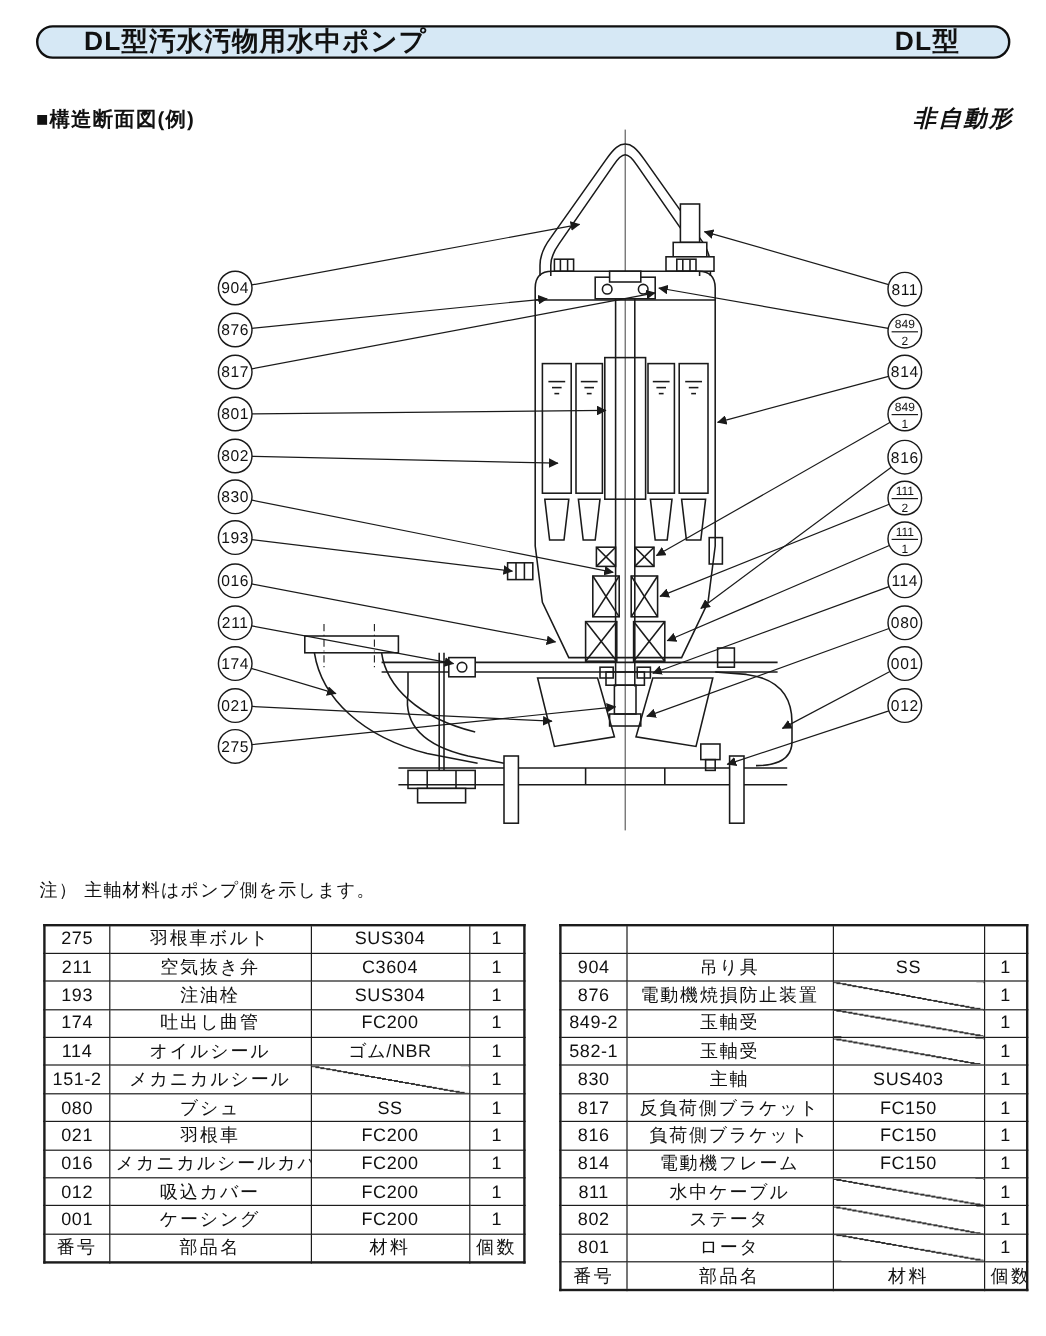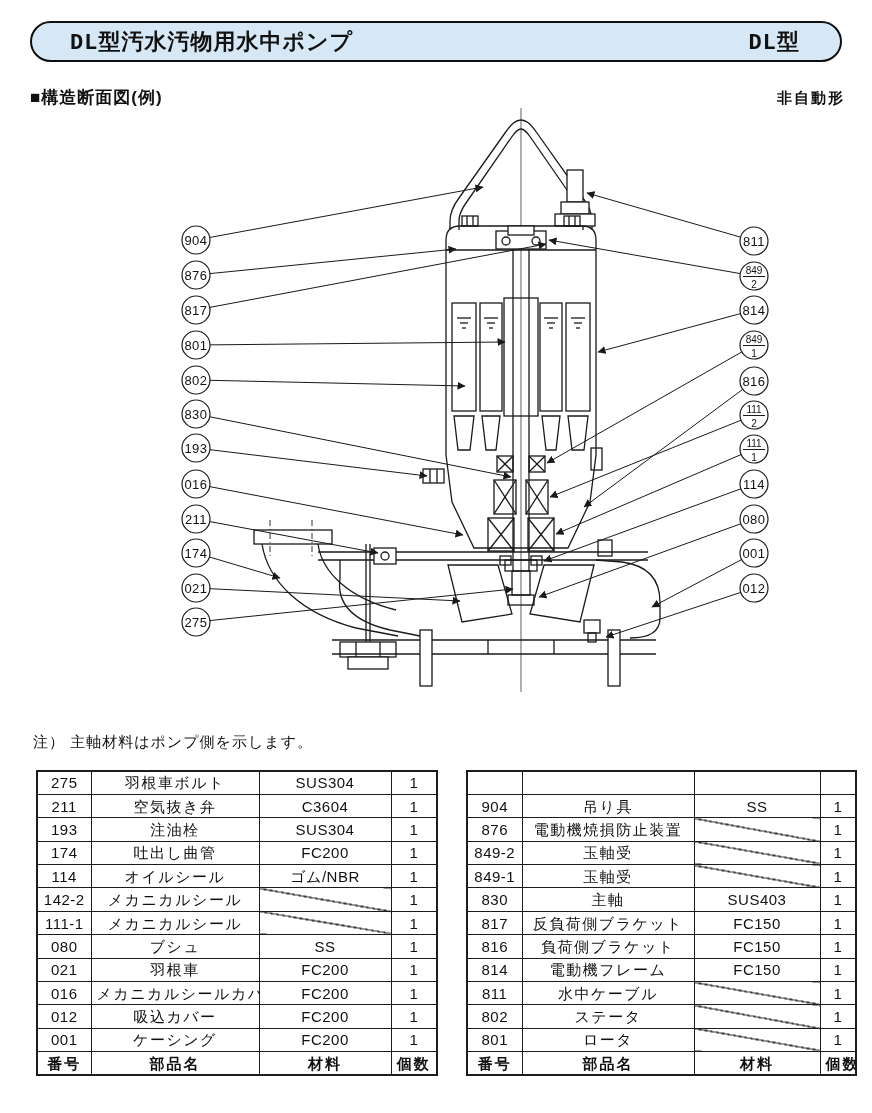--- a/index.html
+++ b/index.html
@@ -3,35 +3,34 @@
 <meta charset="utf-8">
 <style>
   html,body{margin:0;padding:0;background:#fff;}
   .page{
     position:relative;width:872px;height:1113px;background:#ffffff;
     font-family:"Liberation Sans","DejaVu Sans",sans-serif;color:#111;
     overflow:hidden;
   }
   
   .title-bar{
-    position:absolute;left:30px;top:21px;width:812px;height:41px;
+    position:absolute;left:30px;top:21px;width:812px;height:28px;
     background:#d6e8f5;border:2.5px solid #0f0f0f;border-radius:23px;
     box-sizing:border-box;display:flex;align-items:center;justify-content:space-between;
     padding:0 40px 0 38px;
-    font-family:Liberation Mono, monospace;
   }
   .title-bar .ttl{font-size:22px;font-weight:bold;letter-spacing:1px;}
   .title-bar .mdl{font-size:22px;font-weight:bold;letter-spacing:1px;}
   
   .section-row{
     position:absolute;left:30px;top:86px;width:815px;
     display:flex;justify-content:space-between;align-items:baseline;
   }
   .sec-heading{font-size:17px;font-weight:600;letter-spacing:1px;}
-  .sec-variant{font-size:15px;font-weight:900;letter-spacing:2px;}
+  .sec-variant{font-size:19px;font-weight:900;letter-spacing:2px;font-style:italic;}
   
   .diagram{position:absolute;left:0;top:95px;}
   .diagram text{font-family:"Liberation Sans","DejaVu Sans",sans-serif;fill:#111;}
   
   .note{position:absolute;left:33px;top:733px;font-size:15px;letter-spacing:1px;}
   
   table.parts{
     position:absolute;border-collapse:collapse;table-layout:fixed;
     border:2px solid #1c1c1c;font-size:15px;background:#fff;
   }
@@ -43,21 +42,21 @@
   }
   td.col-no{text-align:center;letter-spacing:0.5px;}
   td.col-name{text-align:center;padding-left:9px;letter-spacing:1.5px;}
   td.col-material{text-align:center;padding-left:8px;letter-spacing:0.5px;}
   td.col-qty{text-align:center;}
   td.diag{
     background-image:linear-gradient(to top right,
       transparent calc(50% - 0.7px), #333 calc(50% - 0.7px),
       #333 calc(50% + 0.7px), transparent calc(50% + 0.7px));
   }
-  td.hdr{text-align:center;letter-spacing:2px;font-weight:bold;}
+  td.hdr{text-align:center;letter-spacing:2px;}
 </style>
 </head>
 <body>
 
 <div class="page">
 
   <div class="title-bar">
     <span class="ttl">DL型汚水汚物用水中ポンプ</span>
     <span class="mdl">DL型</span>
   </div>
@@ -387,27 +386,21 @@
           <td class="col-material">FC200</td>
           <td class="col-qty">1</td>
         </tr>
         <tr>
           <td class="col-no">114</td>
           <td class="col-name">オイルシール</td>
           <td class="col-material">ゴム/NBR</td>
           <td class="col-qty">1</td>
         </tr>
         <tr>
-          <td class="col-no">142-2</td>
-          <td class="col-name">メカニカルシール</td>
-          <td class="col-material diag"></td>
-          <td class="col-qty">1</td>
-        </tr>
-        <tr>
-          <td class="col-no">111-1</td>
+          <td class="col-no">151-2</td>
           <td class="col-name">メカニカルシール</td>
           <td class="col-material diag"></td>
           <td class="col-qty">1</td>
         </tr>
         <tr>
           <td class="col-no">080</td>
           <td class="col-name">ブシュ</td>
           <td class="col-material">SS</td>
           <td class="col-qty">1</td>
         </tr>
@@ -469,21 +462,21 @@
           <td class="col-material diag"></td>
           <td class="col-qty">1</td>
         </tr>
         <tr>
           <td class="col-no">849-2</td>
           <td class="col-name">玉軸受</td>
           <td class="col-material diag"></td>
           <td class="col-qty">1</td>
         </tr>
         <tr>
-          <td class="col-no">849-1</td>
+          <td class="col-no">582-1</td>
           <td class="col-name">玉軸受</td>
           <td class="col-material diag"></td>
           <td class="col-qty">1</td>
         </tr>
         <tr>
           <td class="col-no">830</td>
           <td class="col-name">主軸</td>
           <td class="col-material">SUS403</td>
           <td class="col-qty">1</td>
         </tr>

